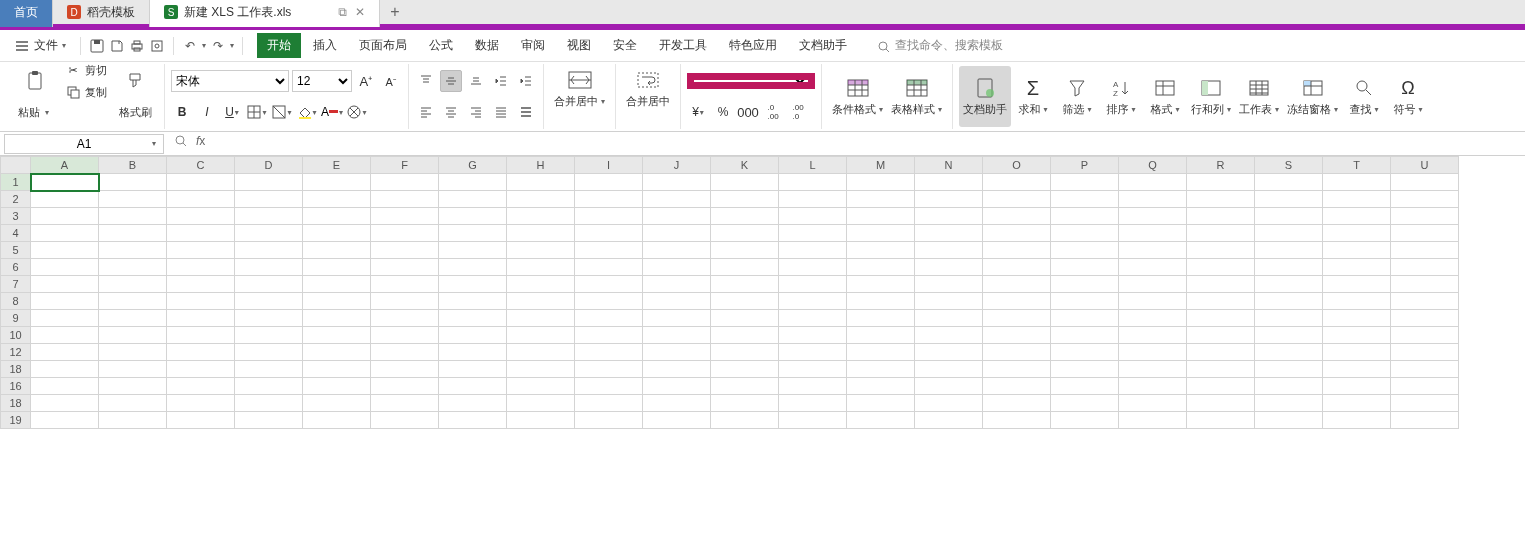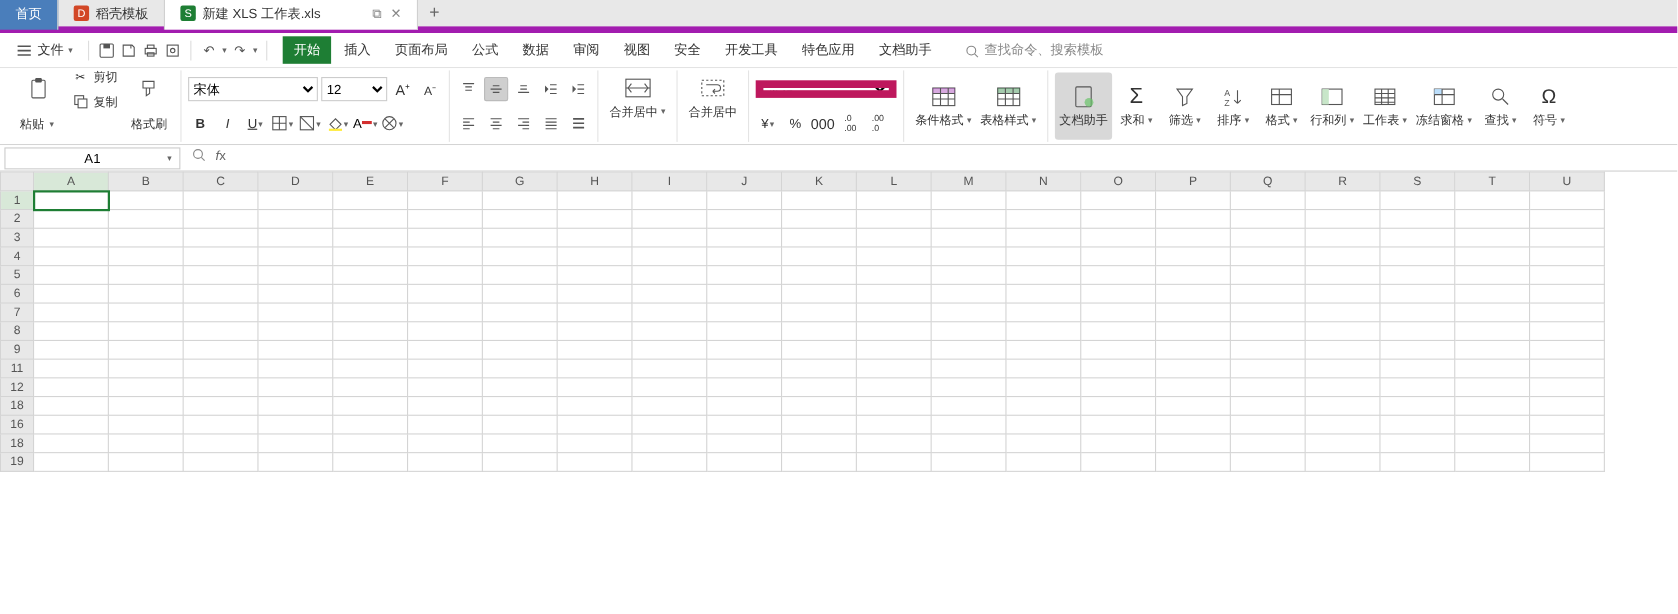--- a/index.html
+++ b/index.html
@@ -742,21 +742,21 @@
           <td></td>
           <td></td>
           <td></td>
           <td></td>
           <td></td>
           <td></td>
           <td></td>
           <td></td>
         </tr>
         <tr>
-          <th class="row-hdr">11</th>
+          <th class="row-hdr">10</th>
           <td></td>
           <td></td>
           <td></td>
           <td></td>
           <td></td>
           <td></td>
           <td></td>
           <td></td>
           <td></td>
           <td></td>

